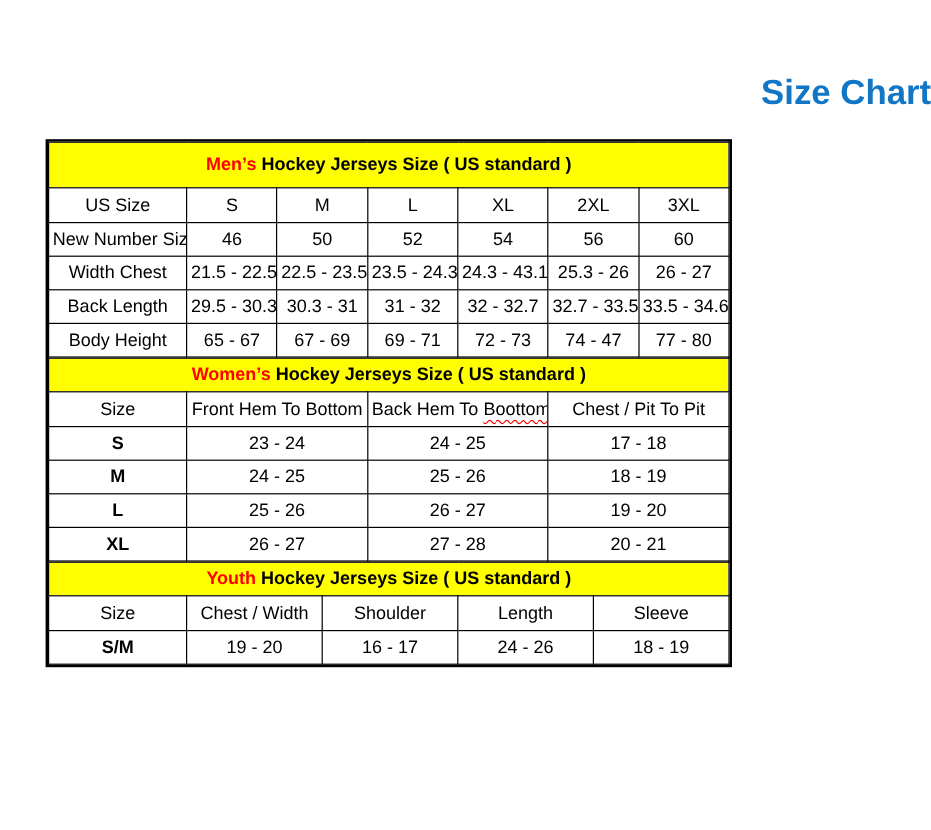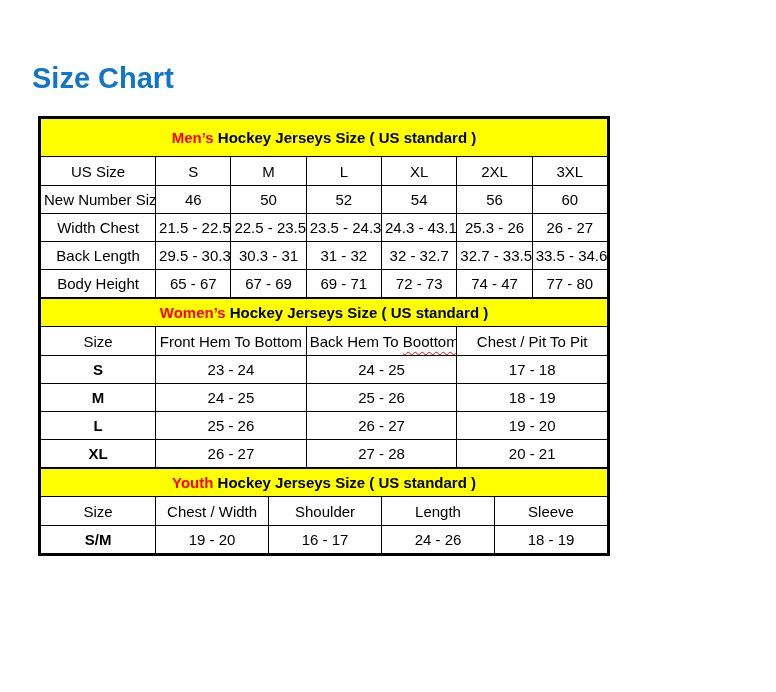--- a/index.html
+++ b/index.html
@@ -9,21 +9,21 @@
     --border-col:#000000;
     --squiggle:#FF0000;
   }
   *{box-sizing:border-box;}
   html,body{margin:0;padding:0;}
   body{
     width:776px;height:692px;overflow:hidden;background:#ffffff;
     font-family:"Liberation Sans","DejaVu Sans",sans-serif;color:#000;
   }
   .title{
-    padding-top:62px;margin:0 0 21px 0;text-align:left;
+    padding-top:62px;margin:0 0 21px 0;text-align:right;
     font-size:29px;font-weight:bold;color:var(--title-color);padding-left:32px;
   }
   .chart-wrap{
     width:572px;margin-left:38px;border:2px solid var(--border-col);
   }
   table.size-table{
     width:100%;border-collapse:collapse;table-layout:fixed;
   }
   table.size-table td{
     border:1px solid var(--border-col);

